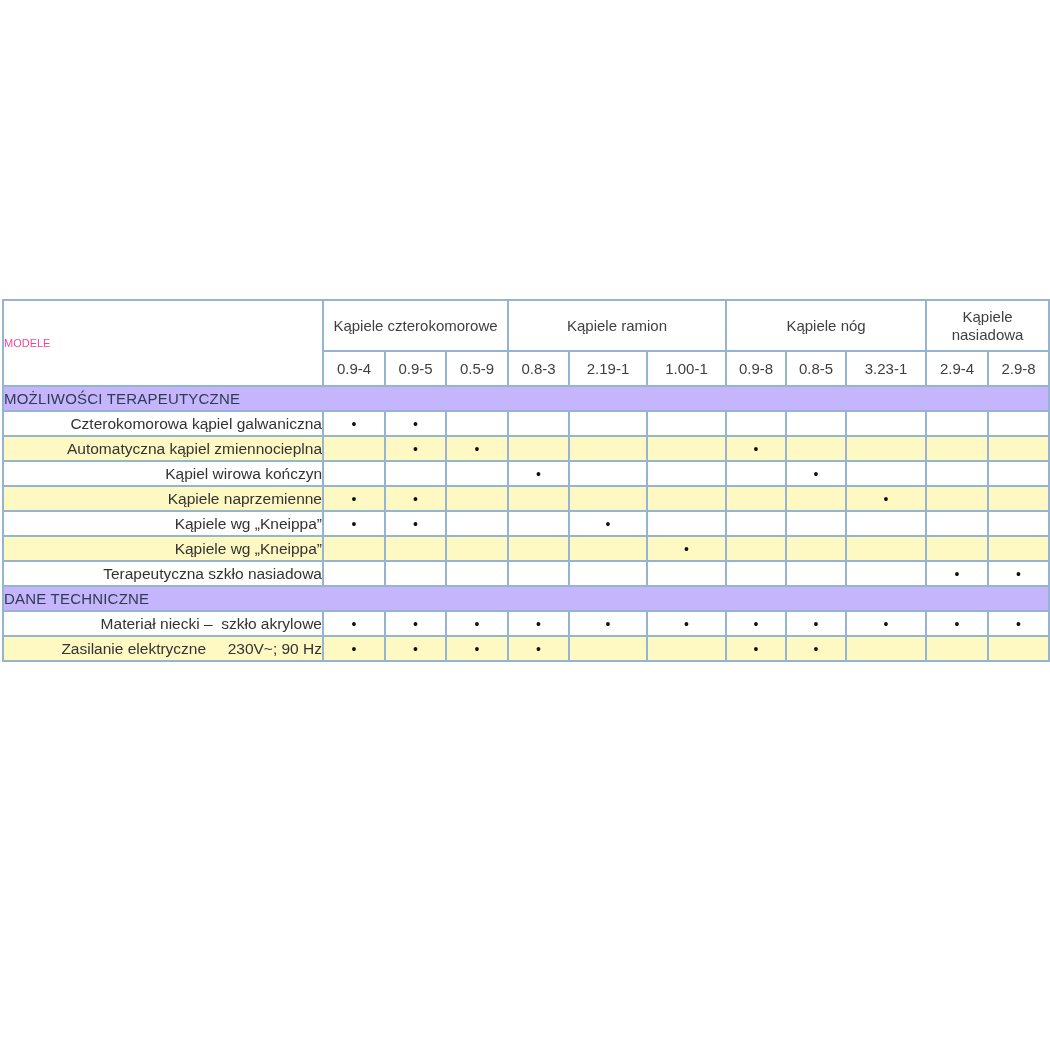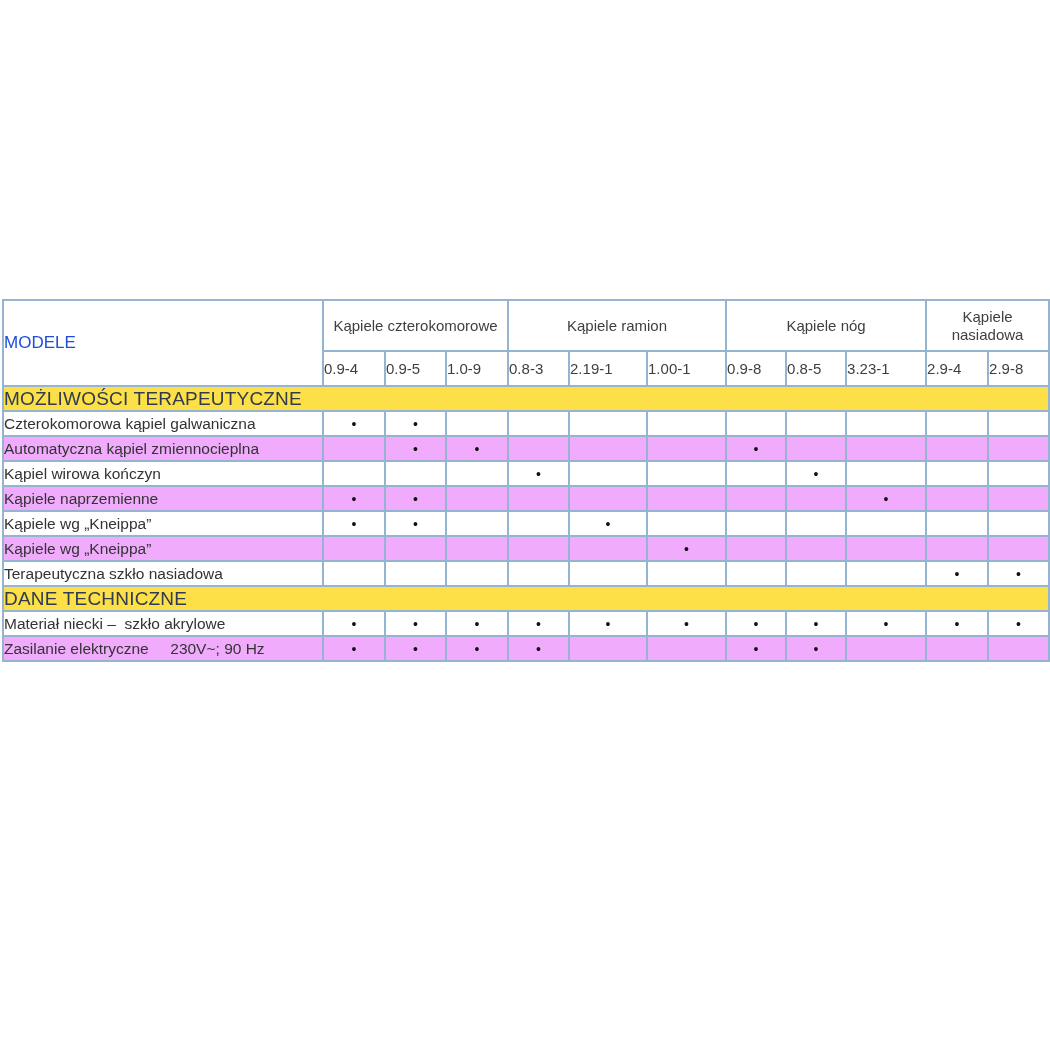--- a/index.html
+++ b/index.html
@@ -28,62 +28,64 @@
   }
   table.models td {
     border: 2px solid #94b4d2;
     padding: 0;
     overflow: hidden;
   }
   
   td.corner {
     padding-left: 10px;
     vertical-align: middle;
-    font-size: 17px;
-    color: #1d4ed8;
+    font-size: 11px;
+    color: #ec4899;
     background: #ffffff;
   }
   tr.group-row td.group {
     height: 49px;
     text-align: center;
     vertical-align: middle;
     line-height: 1.15;
     background: #ffffff;
     color: #3f3f3f;
   }
   tr.codes-row td.code {
     height: 33px;
+    text-align: center;
     vertical-align: middle;
     background: #ffffff;
     color: #3f3f3f;
   }
   
   td.section-cell {
     height: 23px;
     padding-left: 10px;
     vertical-align: middle;
-    background: #fde047;
+    background: #c4b5fd;
     color: #2e3b50;
-    font-size: 19px;
+    font-size: 15px;
     letter-spacing: 0.2px;
   }
   
   tr.data-row td {
     height: 23px;
     vertical-align: middle;
     background: #ffffff;
   }
   tr.data-row.alt td {
-    background: #f0abfc;
+    background: #fef9c3;
   }
   td.row-label {
     padding-left: 10px;
     white-space: pre-wrap;
     font-size: 15.5px;
     color: #333333;
+    text-align: right;
   }
   td.dot-cell {
     text-align: center;
     font-size: 14px;
     color: #111111;
     line-height: 1;
   }
 </style>
 </head>
 <body>
@@ -108,21 +110,21 @@
       <tr class="group-row">
         <td class="corner" rowspan="2">MODELE</td>
         <td class="group" colspan="3">Kąpiele czterokomorowe</td>
         <td class="group" colspan="3">Kąpiele ramion</td>
         <td class="group" colspan="3">Kąpiele nóg</td>
         <td class="group" colspan="2">Kąpiele nasiadowa</td>
       </tr>
       <tr class="codes-row">
         <td class="code">0.9-4</td>
         <td class="code">0.9-5</td>
-        <td class="code">1.0-9</td>
+        <td class="code">0.5-9</td>
         <td class="code">0.8-3</td>
         <td class="code">2.19-1</td>
         <td class="code">1.00-1</td>
         <td class="code">0.9-8</td>
         <td class="code">0.8-5</td>
         <td class="code">3.23-1</td>
         <td class="code">2.9-4</td>
         <td class="code">2.9-8</td>
       </tr>
     </tbody>

